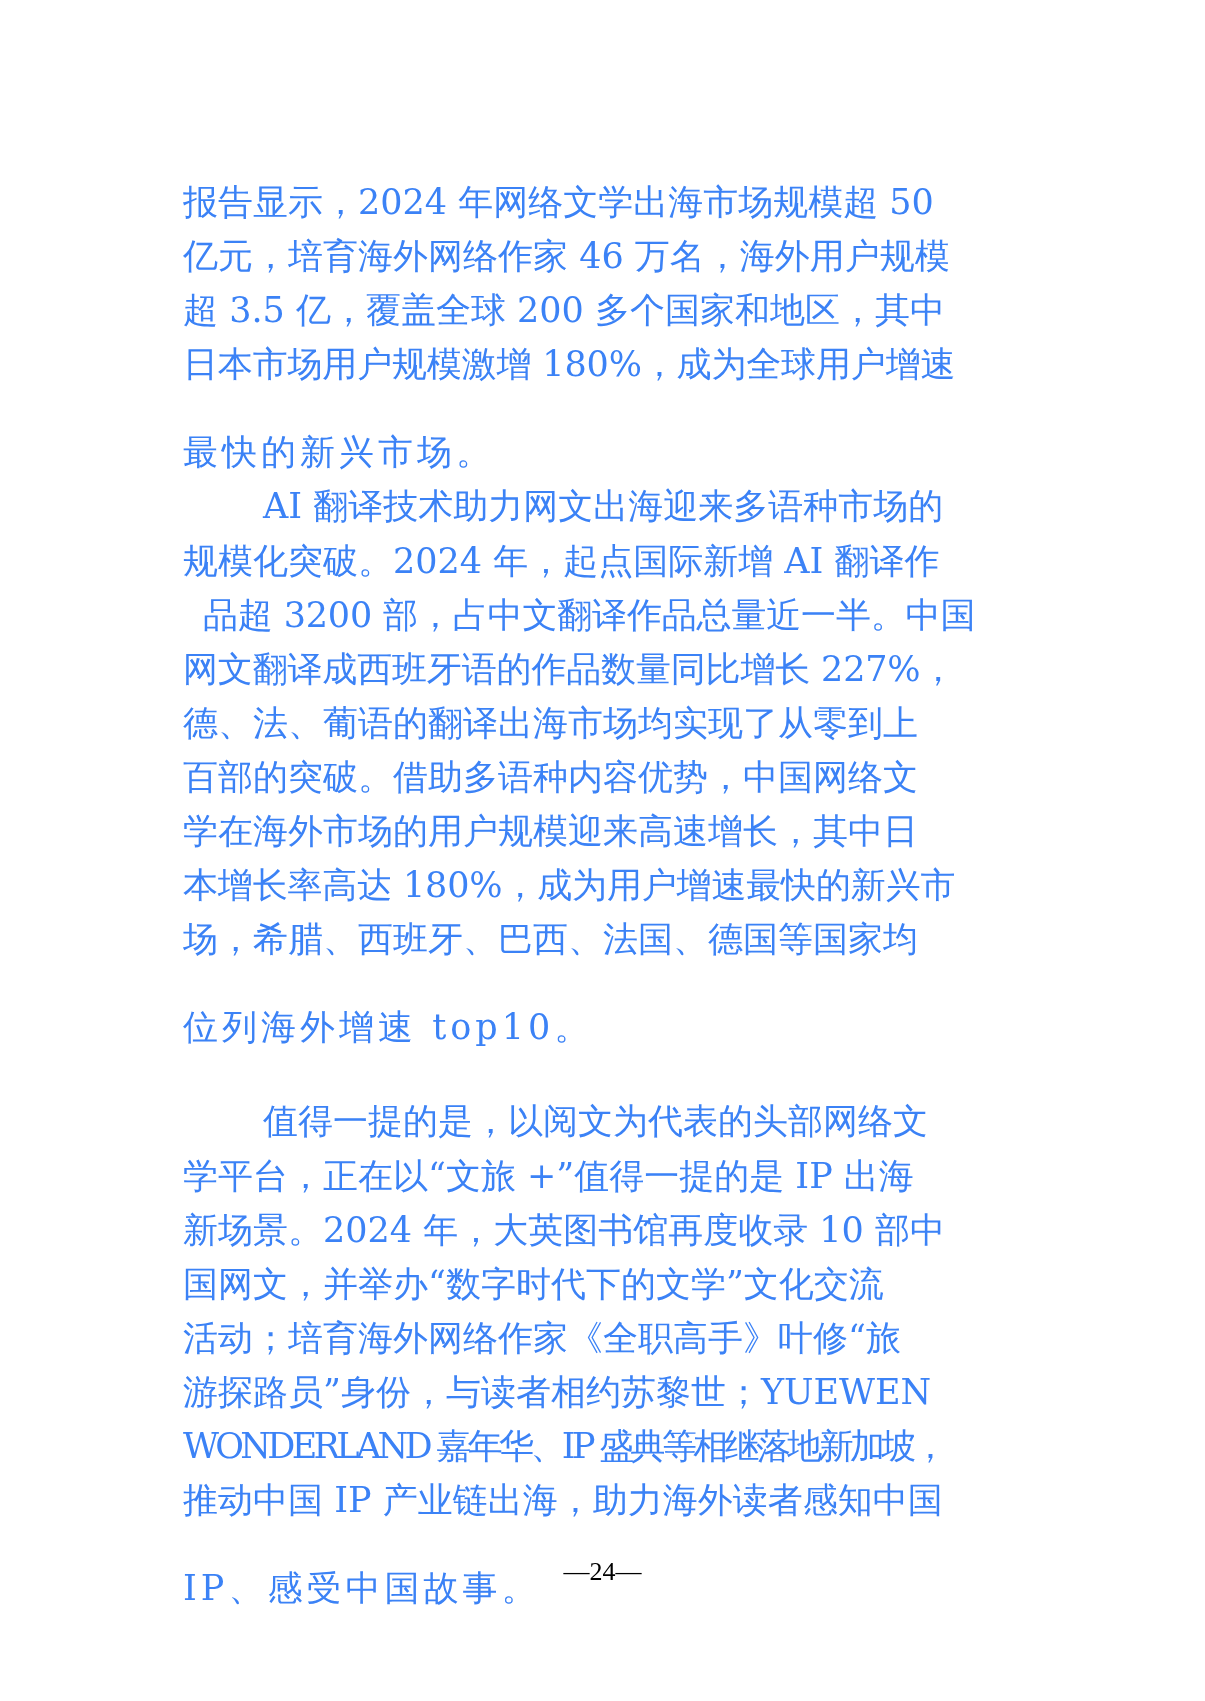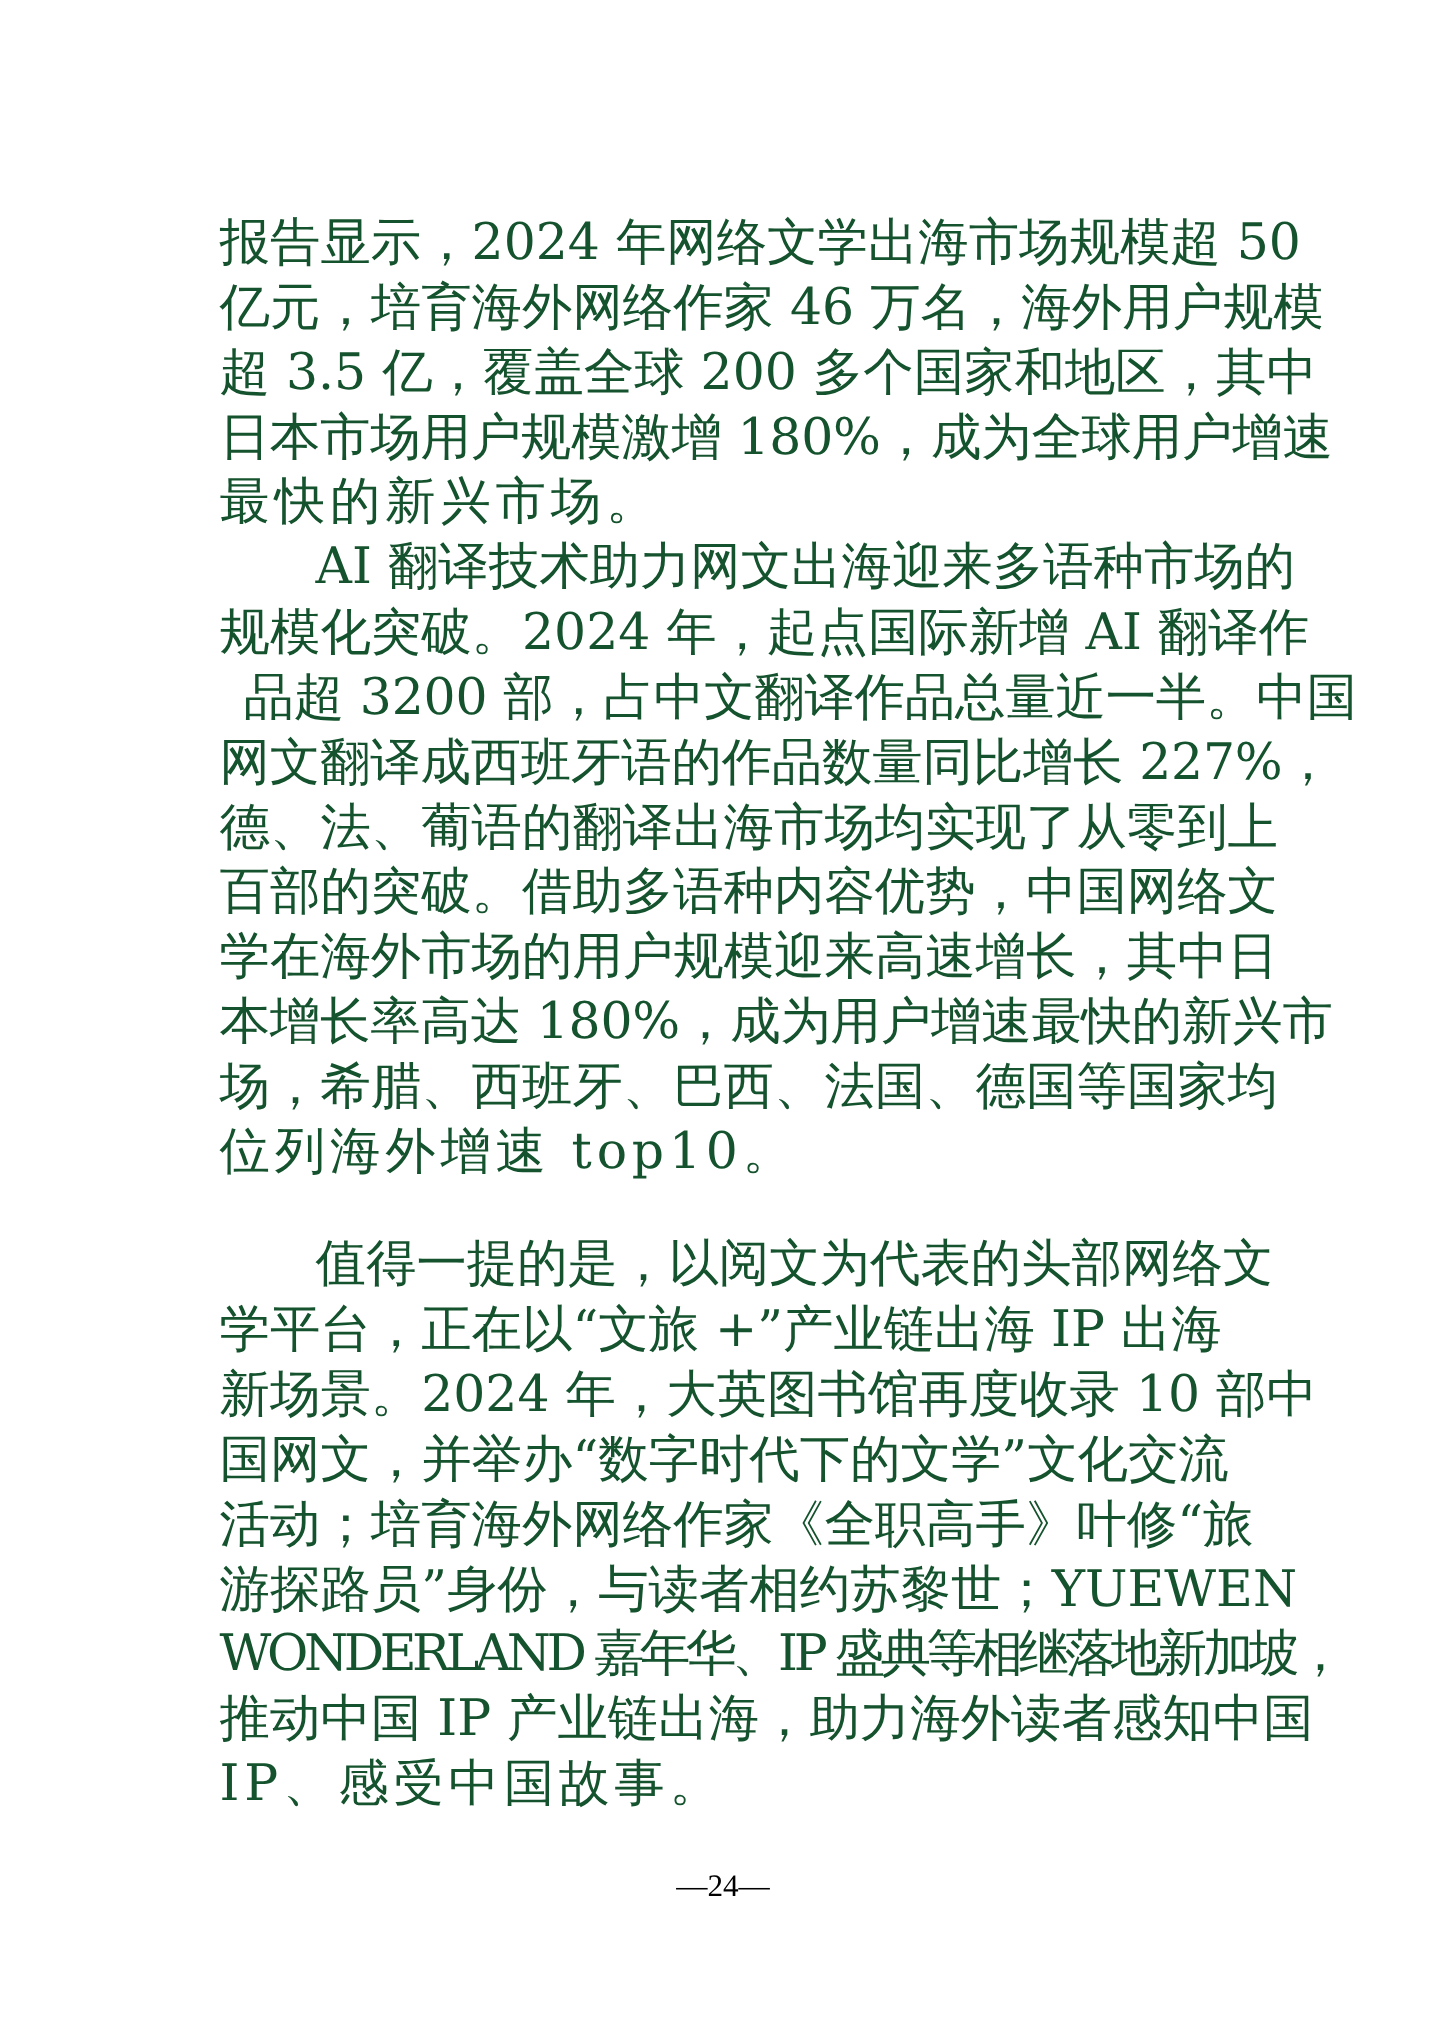--- a/index.html
+++ b/index.html
@@ -19,37 +19,38 @@
       width: 1205px;
       height: 1701px;
       background: #ffffff;
     }
     .text-block {
       position: absolute;
       left: 183px;
       top: 175px;
       width: 839px;
       font-family: "DejaVu Serif", "Liberation Serif", serif;
-      font-size: 42px;
+      font-size: 35px;
       line-height: 54.1px;
-      color: #14532d;
+      color: #3b82f6;
     }
     .line {
       display: block;
       height: 54.1px;
       white-space: nowrap;
       text-align: justify;
       text-align-last: justify;
       text-justify: inter-character;
       letter-spacing: 0;
       transform-origin: left center;
     }
     .line.last {
       text-align-last: left;
       letter-spacing: 4px;
+      margin-top: 34px;
     }
     .line.indent {
       padding-left: 80px;
     }
     .page-number {
       position: absolute;
       left: 0;
       width: 1205px;
       top: 1558px;
       text-align: center;
@@ -81,21 +82,21 @@
       <span class="line" style="letter-spacing: 0px; text-align-last: left;">德、法、葡语的翻译出海市场均实现了从零到上</span>
       <span class="line" style="letter-spacing: 0px; text-align-last: left;">百部的突破。借助多语种内容优势，中国网络文</span>
       <span class="line" style="letter-spacing: 0px; text-align-last: left;">学在海外市场的用户规模迎来高速增长，其中日</span>
       <span class="line" style="letter-spacing: -0.161685px; text-align-last: left;">本增长率高达 180%，成为用户增速最快的新兴市</span>
       <span class="line" style="letter-spacing: 0px; text-align-last: left;">场，希腊、西班牙、巴西、法国、德国等国家均</span>
       <span class="line last">位列海外增速 top10。</span>
     </div>
 
     <div>
       <span class="line indent" style="letter-spacing: 0px; text-align-last: left; margin-top: 40px;">值得一提的是，以阅文为代表的头部网络文</span>
-      <span class="line" style="letter-spacing: 0px; text-align-last: left;">学平台，正在以“文旅 +”产业链出海 IP 出海</span>
+      <span class="line" style="letter-spacing: 0px; text-align-last: left;">学平台，正在以“文旅 +”值得一提的是 IP 出海</span>
       <span class="line" style="letter-spacing: 0px; text-align-last: left;">新场景。2024 年，大英图书馆再度收录 10 部中</span>
       <span class="line" style="letter-spacing: 0px; text-align-last: left;">国网文，并举办“数字时代下的文学”文化交流</span>
       <span class="line" style="letter-spacing: 0px; text-align-last: left;">活动；培育海外网络作家《全职高手》叶修“旅</span>
       <span class="line" style="letter-spacing: 0px; text-align-last: left;">游探路员”身份，与读者相约苏黎世；YUEWEN</span>
       <span class="line" style="letter-spacing: -3.65792px; text-align-last: left;">WONDERLAND 嘉年华、IP 盛典等相继落地新加坡，</span>
       <span class="line" style="letter-spacing: 0px; text-align-last: left;">推动中国 IP 产业链出海，助力海外读者感知中国</span>
       <span class="line last">IP、感受中国故事。</span>
     </div>
   </div>
 

